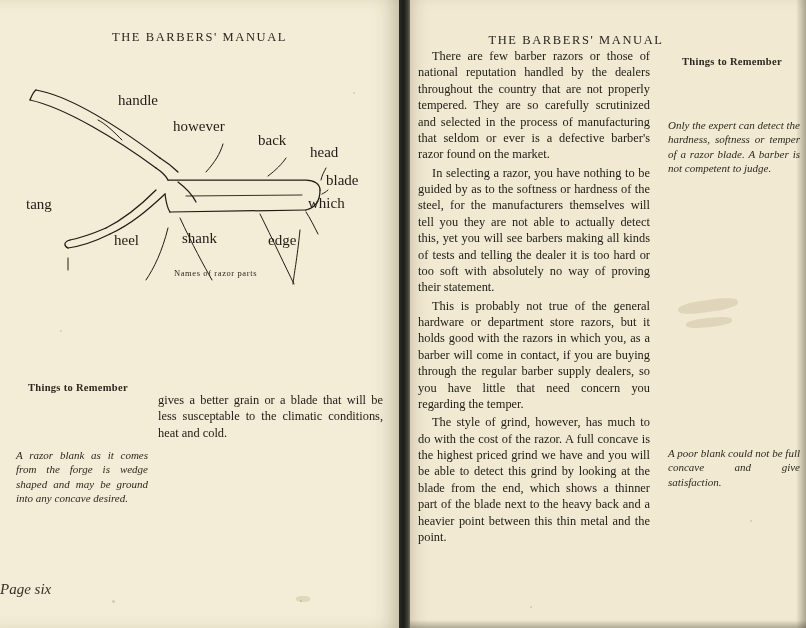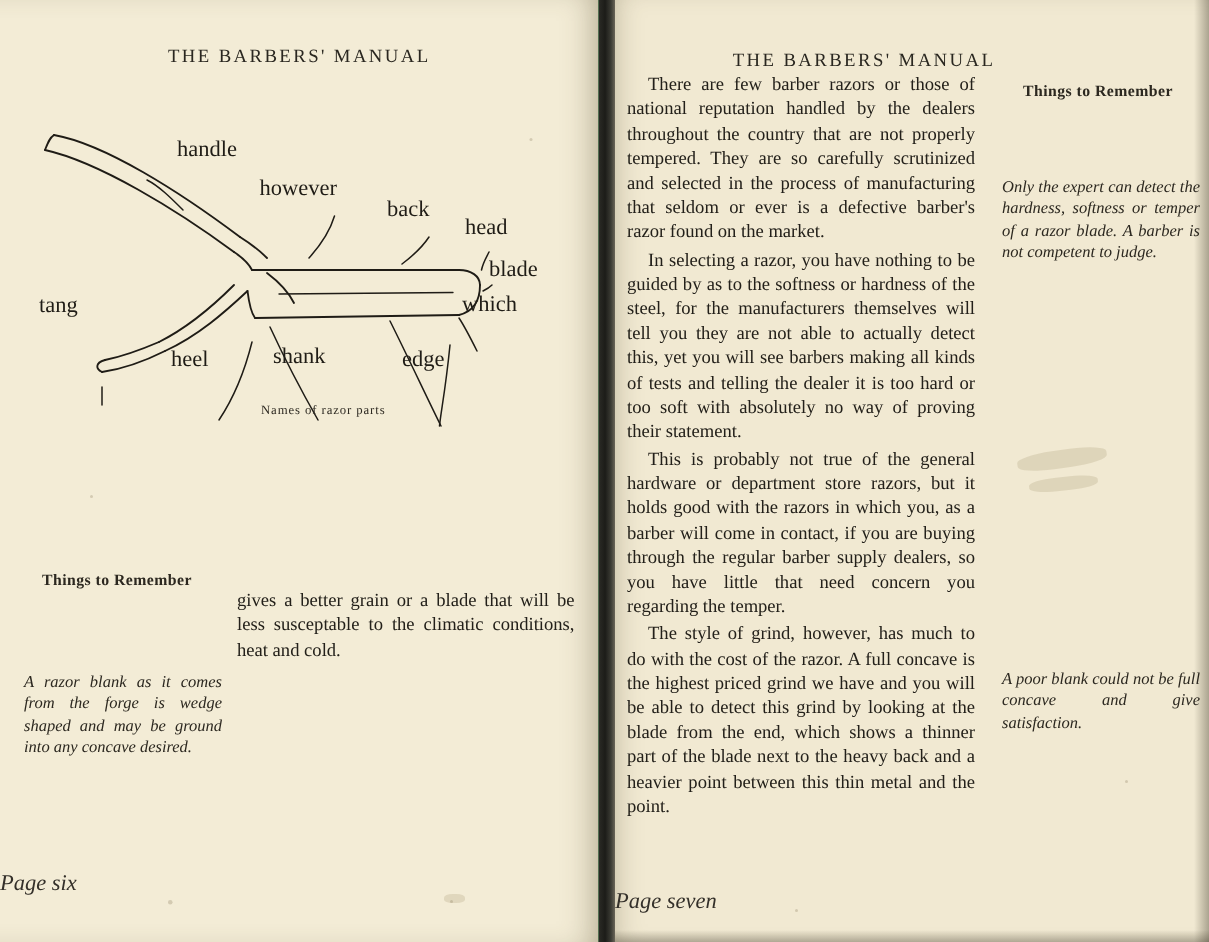--- a/index.html
+++ b/index.html
@@ -277,21 +277,20 @@
         <p>This is probably not true of the general hardware or department store razors, but it holds good with the razors in which you, as a barber will come in contact, if you are buying through the regular barber supply dealers, so you have little that need concern you regarding the temper.</p>
         <p>The style of grind, however, has much to do with the cost of the razor. A full concave is the highest priced grind we have and you will be able to detect this grind by looking at the blade from the end, which shows a thinner part of the blade next to the heavy back and a heavier point between this thin metal and the point.</p>
       </div>
 
       <div class="note-heading" id="right-note-heading">Things to Remember</div>
 
       <div class="side-note" id="right-note-1">Only the expert can detect the hardness, softness or temper of a razor blade. A barber is not competent to judge.</div>
 
       <div class="side-note" id="right-note-2">A poor blank could not be full concave and give satisfaction.</div>
 
-      <div class="folio" id="right-folio">Page seven</div>
 
       <div class="smudge" style="left:268px; top:300px; width:60px; height:12px; transform:rotate(-8deg);"></div>
       <div class="smudge" style="left:276px; top:318px; width:46px; height:9px; transform:rotate(-6deg);"></div>
       <div class="speckle" style="left:120px; top:606px; width:2px; height:2px;"></div>
       <div class="speckle" style="left:340px; top:520px; width:2px; height:2px;"></div>
 
       <div id="edge-shadow-right"></div>
       <div id="edge-shadow-bottom"></div>
     </div>
   </div>

